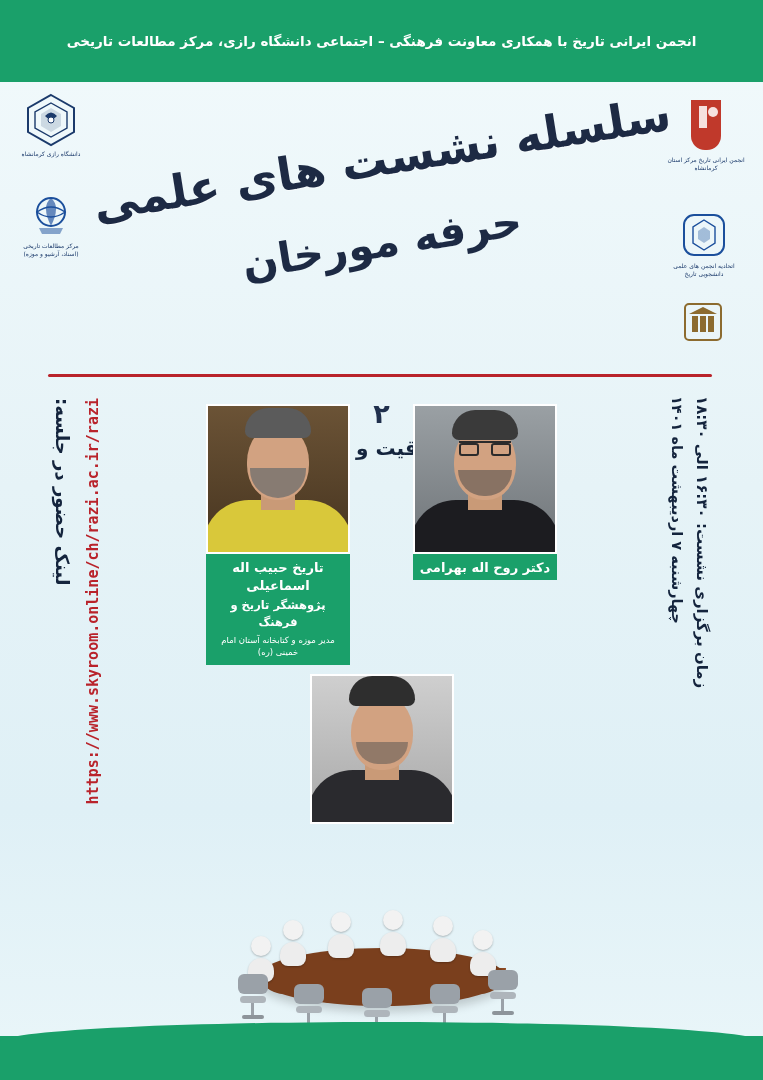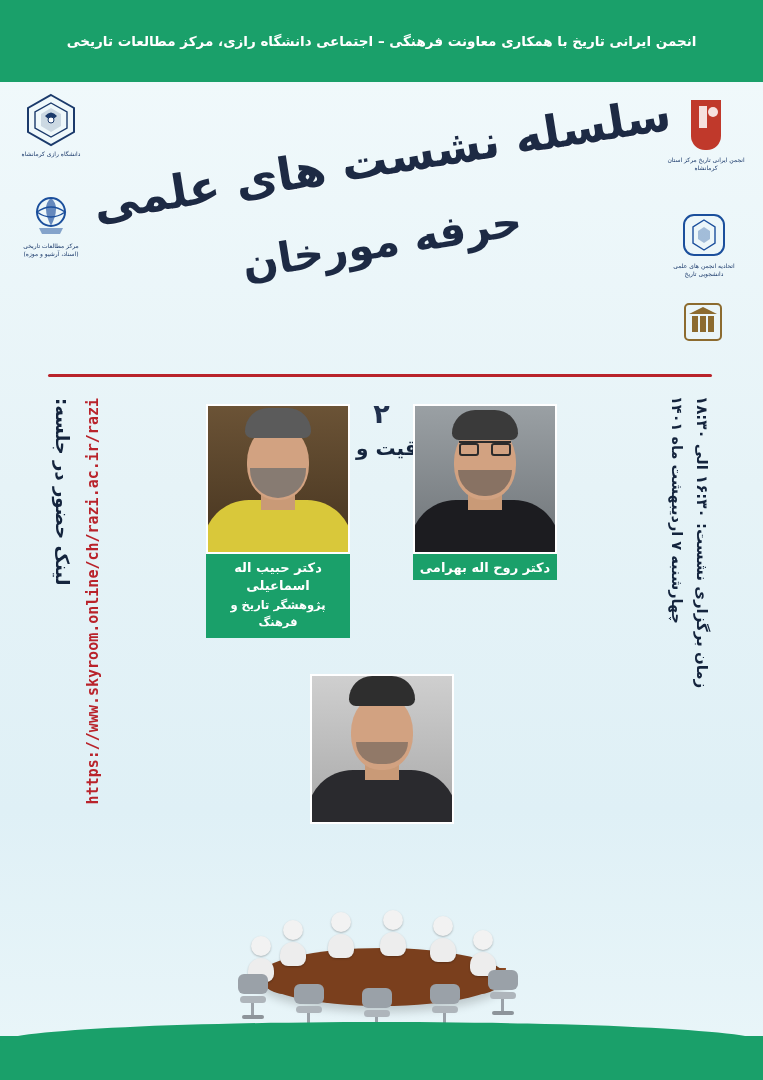--- a/index.html
+++ b/index.html
@@ -241,23 +241,24 @@
     <div class="photo">
       <div class="pf">
         <div class="bg" style="background:linear-gradient(180deg,#6b5336 0%,#46341f 100%);"></div>
         <div class="shoulders" style="background:#d9c83a;"></div>
         <div class="neck"></div>
         <div class="head"></div>
         <div class="hair" style="bottom:114px;background:#5b5b5b;"></div>
         <div class="beard" style="bottom:54px;width:56px;height:30px;background:#6d6d6d;opacity:.75;"></div>
       </div>
     </div>
-    <div class="namebar">دکتر حبیب اله اسماعیلی</div>
+    <div class="namebar">تاریخ حبیب اله اسماعیلی</div>
     <div class="rolebar">
       <span>پژوهشگر تاریخ و فرهنگ</span>
+      <span class="subrole">مدیر موزه و کتابخانه آستان امام خمینی (ره)</span>
     </div>
   </div>
 
   <div class="card card-c">
     <div class="photo">
       <div class="pf">
         <div class="bg" style="background:linear-gradient(180deg,#cfcfcf 0%,#a8a8a8 100%);"></div>
         <div class="shoulders" style="background:#2a2a2e;"></div>
         <div class="neck"></div>
         <div class="head"></div>

